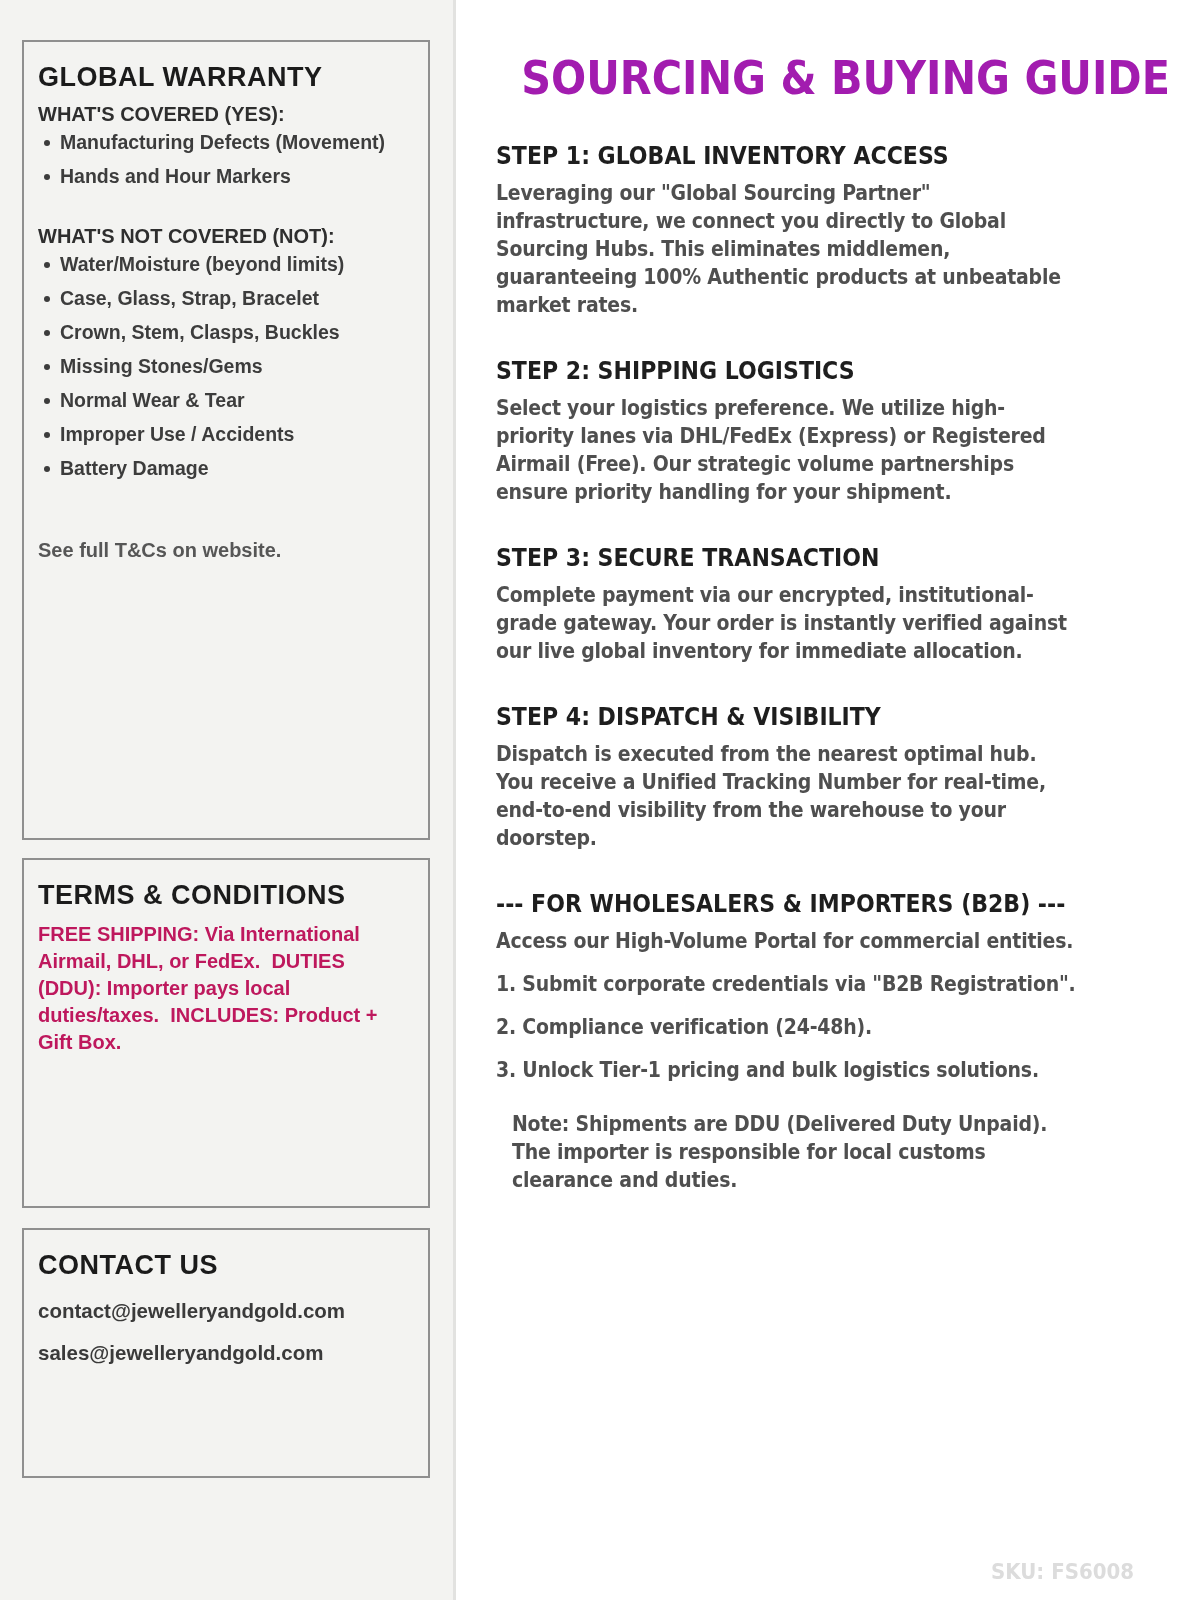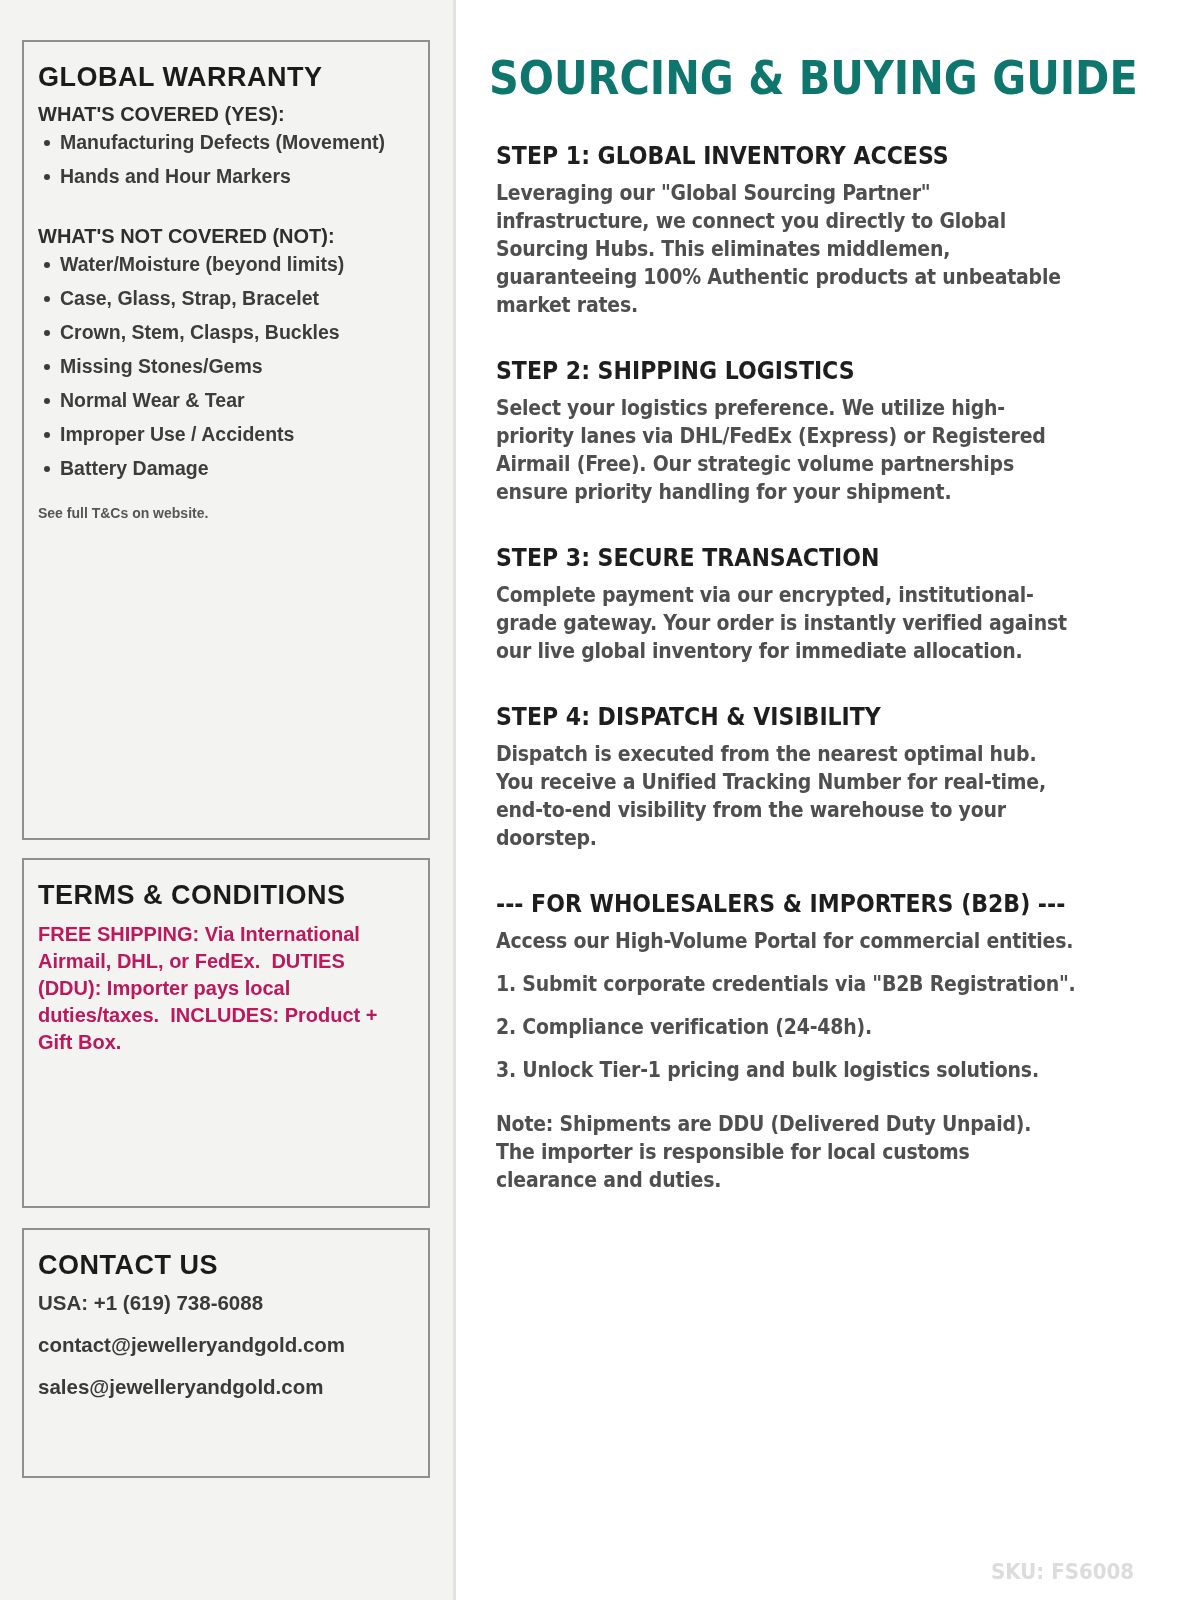--- a/index.html
+++ b/index.html
@@ -57,24 +57,24 @@
   }
   ul.side-list li::before {
     content: "";
     position: absolute;
     left: 2px; top: 8px;
     width: 6px; height: 6px;
     border-radius: 50%;
     background: #3c3c3c;
   }
   .side-footnote {
-    font-size: 14px;
+    font-size: 20px;
     font-weight: bold;
     color: #565656;
-    margin-top: 26px;
+    margin-top: 60px;
   }
   .tc-body {
     font-size: 20px;
     font-weight: bold;
     color: #be185d;
     line-height: 27px;
     white-space: pre-wrap;
     margin-top: 6px;
   }
   .contact-line {
@@ -89,24 +89,24 @@
   .main {
     position: absolute;
     left: 459px; top: 0;
     width: 741px; height: 1600px;
     background: #ffffff;
     font-family: "DejaVu Sans", sans-serif;
     font-stretch: condensed;
   }
   .main-title {
     margin: 52px 30px 0 30px;
-    text-align: left;
+    text-align: right;
     font-size: 46px;
     font-weight: bold;
-    color: #0f766e;
+    color: #a21caf;
     letter-spacing: 0px;
     line-height: 52px;
   }
   .content {
     margin-left: 37px;
     margin-right: 60px;
     max-width: 620px;
   }
   .step-heading {
     margin-top: 38px;
@@ -118,21 +118,21 @@
   .step-body {
     margin-top: 9px;
     font-size: 21px;
     font-weight: bold;
     color: #4f4f4f;
     line-height: 28px;
     max-width: 580px;
     letter-spacing: -0.2px;
   }
   .b2b-item { margin-top: 15px; }
-  .b2b-note { margin-top: 26px; }
+  .b2b-note { margin-top: 26px; margin-left: 16px; }
   .sku {
     position: absolute;
     right: 66px;
     bottom: 16px;
     font-size: 22px;
     font-weight: bold;
     color: #dcdcdc;
     font-family: "DejaVu Sans", sans-serif;
     font-stretch: condensed;
   }
@@ -162,21 +162,20 @@
     <div class="side-footnote">See full T&amp;Cs on website.</div>
   </div>
 
   <div class="side-box box-terms">
     <div class="side-title">TERMS &amp; CONDITIONS</div>
     <div class="tc-body">FREE SHIPPING: Via International Airmail, DHL, or FedEx.  DUTIES (DDU): Importer pays local duties/taxes.  INCLUDES: Product + Gift Box.</div>
   </div>
 
   <div class="side-box box-contact">
     <div class="side-title">CONTACT US</div>
-    <div class="contact-line first">USA: +1 (619) 738-6088</div>
     <div class="contact-line">contact@jewelleryandgold.com</div>
     <div class="contact-line">sales@jewelleryandgold.com</div>
   </div>
 
 </div>
 
 <div class="main">
   <h1 class="main-title">SOURCING &amp; BUYING GUIDE</h1>
 
   <div class="content">

